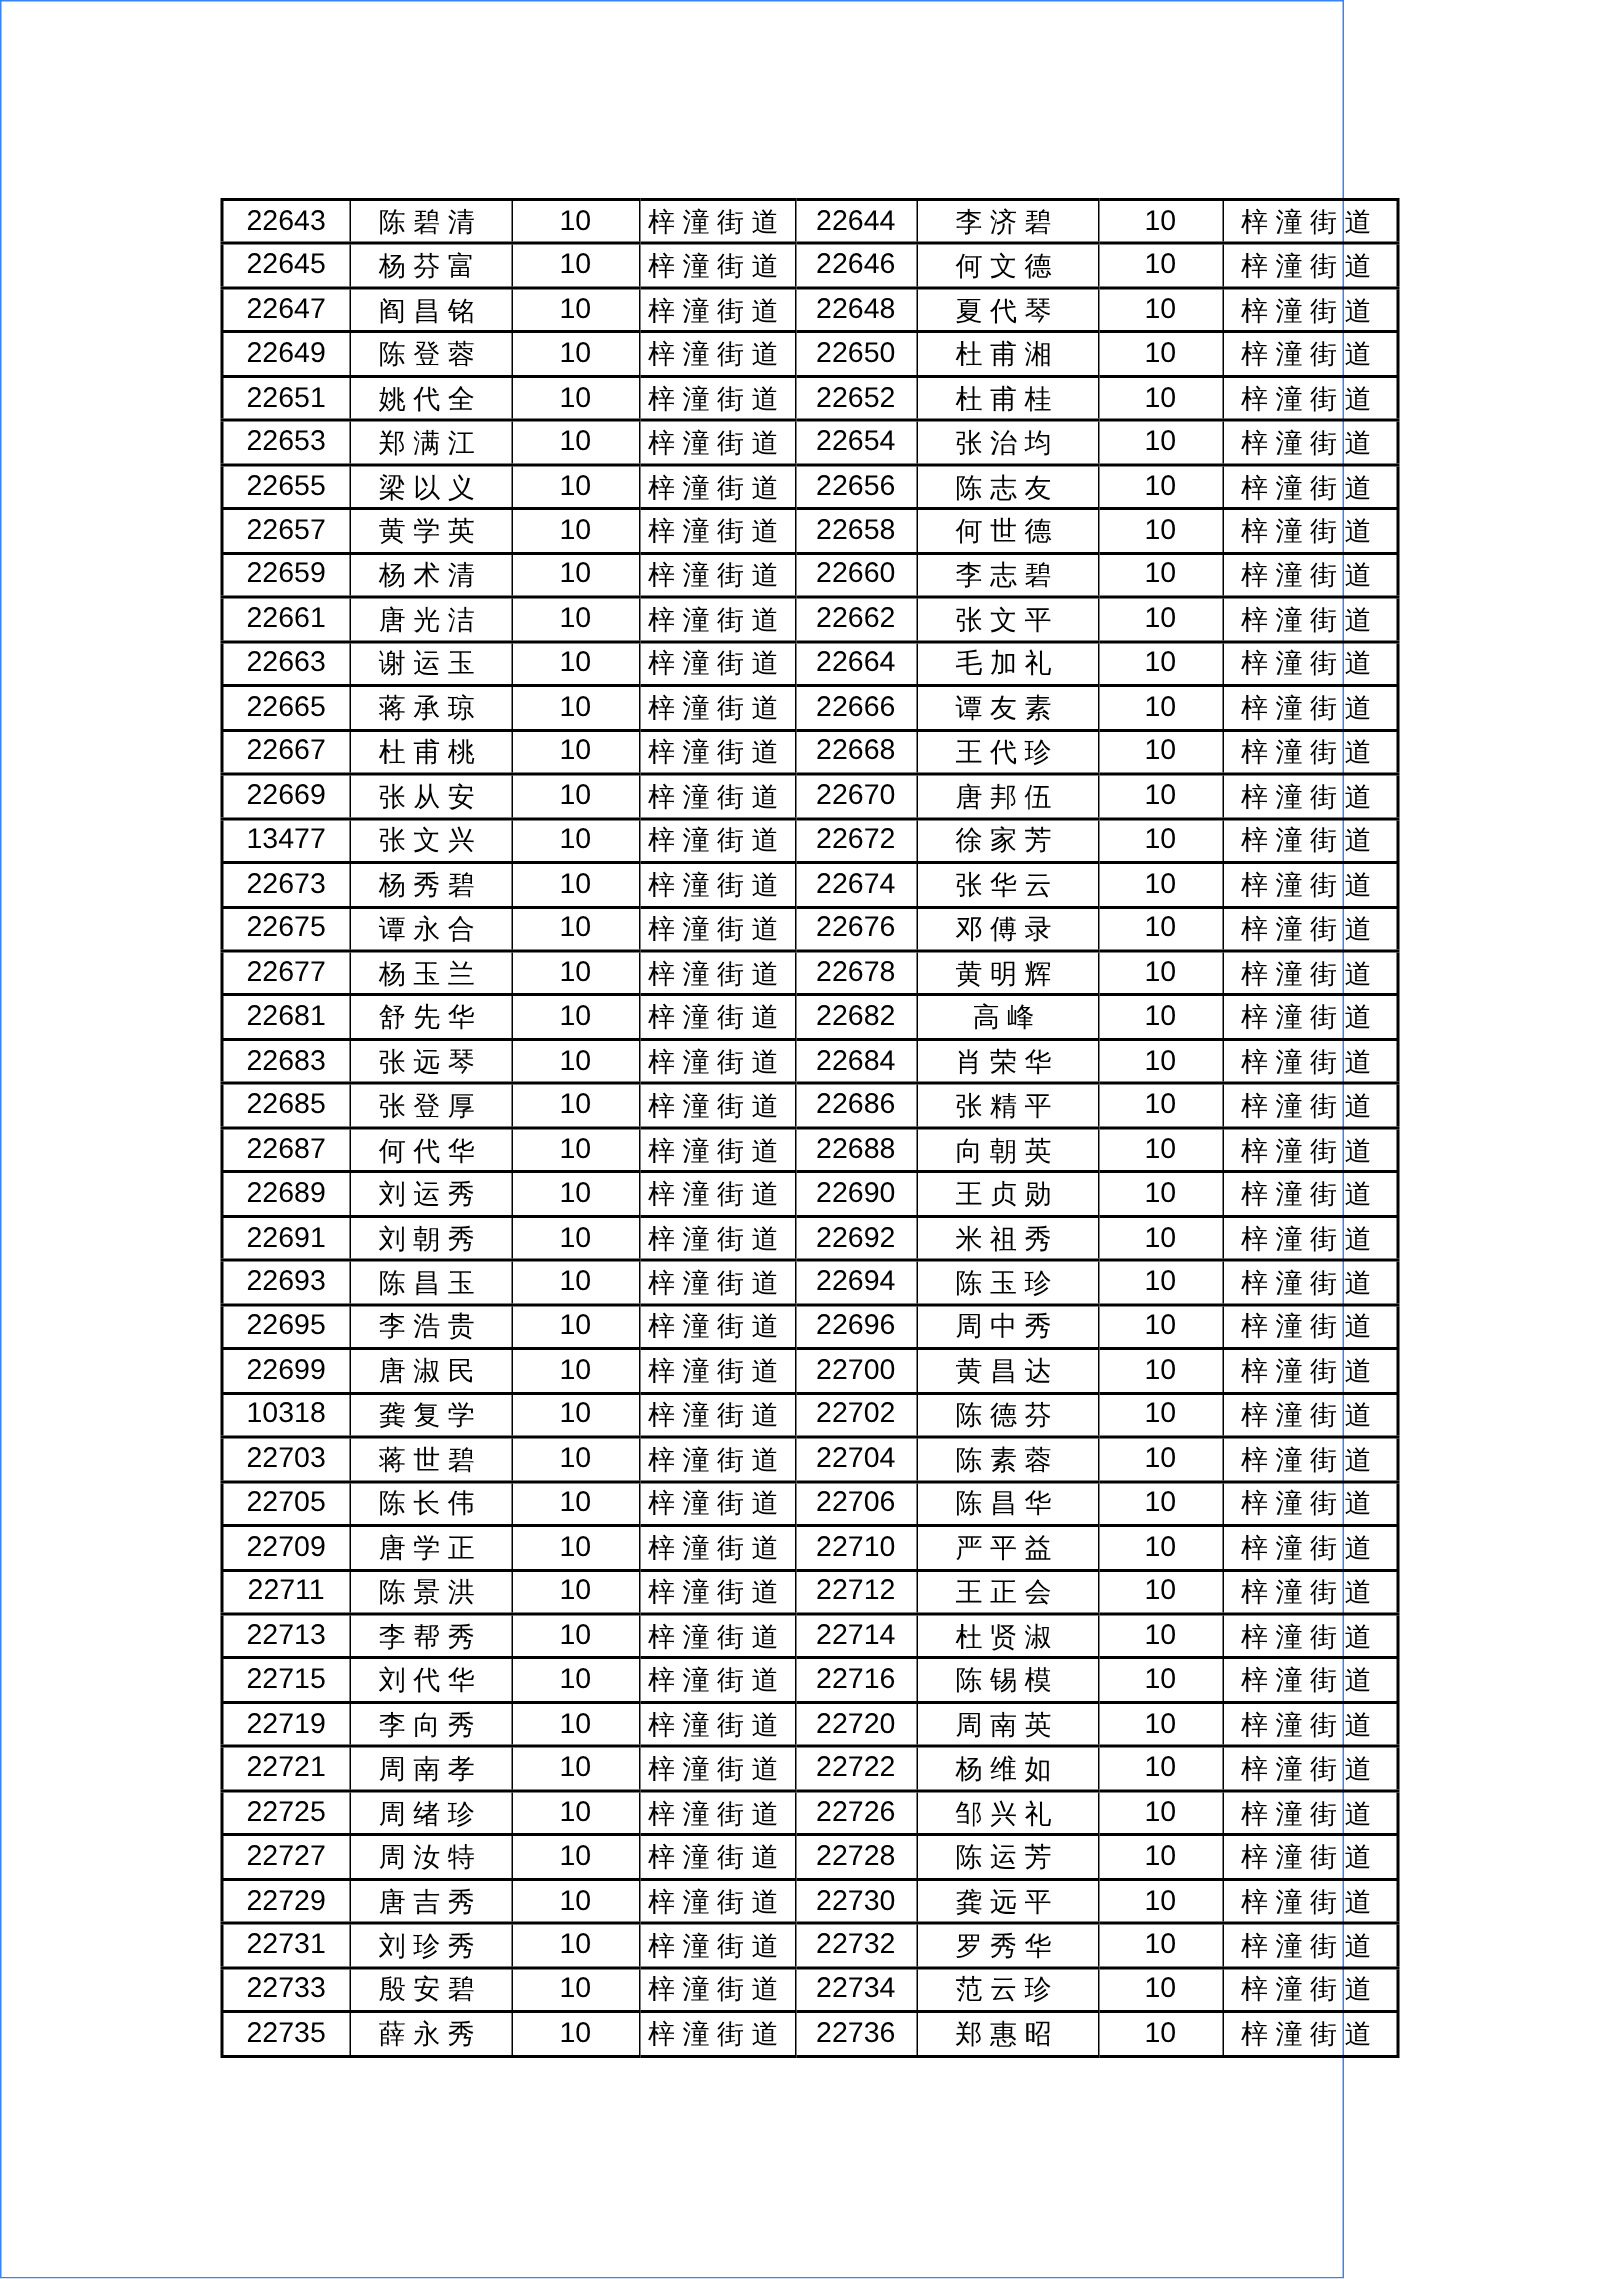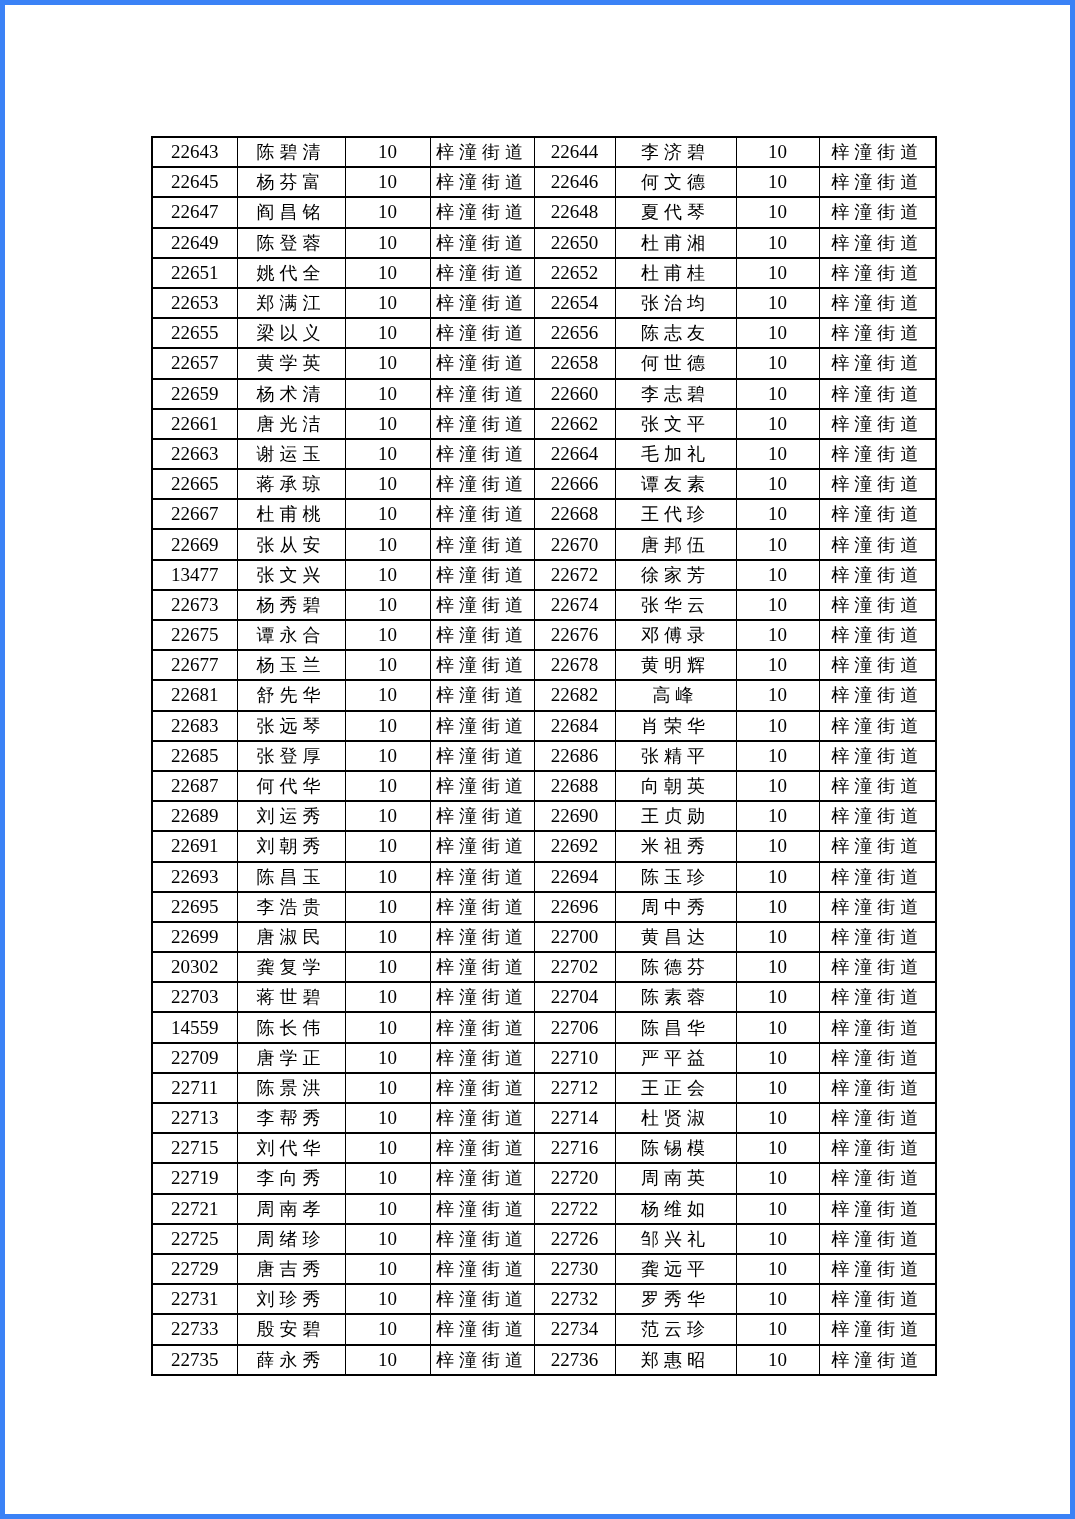--- a/index.html
+++ b/index.html
@@ -2,26 +2,26 @@
 <html><head>
 <meta charset="utf-8">
 <style>
   html, body {
     margin: 0;
     padding: 0;
     background: #ffffff;
   }
   .page {
     position: relative;
-    width: 1075px;
+    width: 896px;
     height: 1519px;
     background: #ffffff;
     box-sizing: border-box;
-    border: 5px solid #3b82f6;
-    font-family: Liberation Serif, serif;
+    border: 1px solid #3b82f6;
+    font-family: Liberation Sans, sans-serif;
     color: #000000;
   }
   table.roster {
     position: absolute;
     left: 146px;
     top: 131px;
     width: 784px;
     height: 1240px;
     border-collapse: collapse;
     table-layout: fixed;
@@ -326,41 +326,41 @@
           <td class="num">22699</td>
           <td class="cjk">唐淑民</td>
           <td class="num">10</td>
           <td class="cjk">梓潼街道</td>
           <td class="num">22700</td>
           <td class="cjk">黄昌达</td>
           <td class="num">10</td>
           <td class="cjk">梓潼街道</td>
         </tr>
         <tr>
-          <td class="num">20302</td>
+          <td class="num">10318</td>
           <td class="cjk">龚复学</td>
           <td class="num">10</td>
           <td class="cjk">梓潼街道</td>
           <td class="num">22702</td>
           <td class="cjk">陈德芬</td>
           <td class="num">10</td>
           <td class="cjk">梓潼街道</td>
         </tr>
         <tr>
           <td class="num">22703</td>
           <td class="cjk">蒋世碧</td>
           <td class="num">10</td>
           <td class="cjk">梓潼街道</td>
           <td class="num">22704</td>
           <td class="cjk">陈素蓉</td>
           <td class="num">10</td>
           <td class="cjk">梓潼街道</td>
         </tr>
         <tr>
-          <td class="num">14559</td>
+          <td class="num">22705</td>
           <td class="cjk">陈长伟</td>
           <td class="num">10</td>
           <td class="cjk">梓潼街道</td>
           <td class="num">22706</td>
           <td class="cjk">陈昌华</td>
           <td class="num">10</td>
           <td class="cjk">梓潼街道</td>
         </tr>
         <tr>
           <td class="num">22709</td>
@@ -422,20 +422,30 @@
           <td class="num">10</td>
           <td class="cjk">梓潼街道</td>
         </tr>
         <tr>
           <td class="num">22725</td>
           <td class="cjk">周绪珍</td>
           <td class="num">10</td>
           <td class="cjk">梓潼街道</td>
           <td class="num">22726</td>
           <td class="cjk">邹兴礼</td>
+          <td class="num">10</td>
+          <td class="cjk">梓潼街道</td>
+        </tr>
+        <tr>
+          <td class="num">22727</td>
+          <td class="cjk">周汝特</td>
+          <td class="num">10</td>
+          <td class="cjk">梓潼街道</td>
+          <td class="num">22728</td>
+          <td class="cjk">陈运芳</td>
           <td class="num">10</td>
           <td class="cjk">梓潼街道</td>
         </tr>
         <tr>
           <td class="num">22729</td>
           <td class="cjk">唐吉秀</td>
           <td class="num">10</td>
           <td class="cjk">梓潼街道</td>
           <td class="num">22730</td>
           <td class="cjk">龚远平</td>

